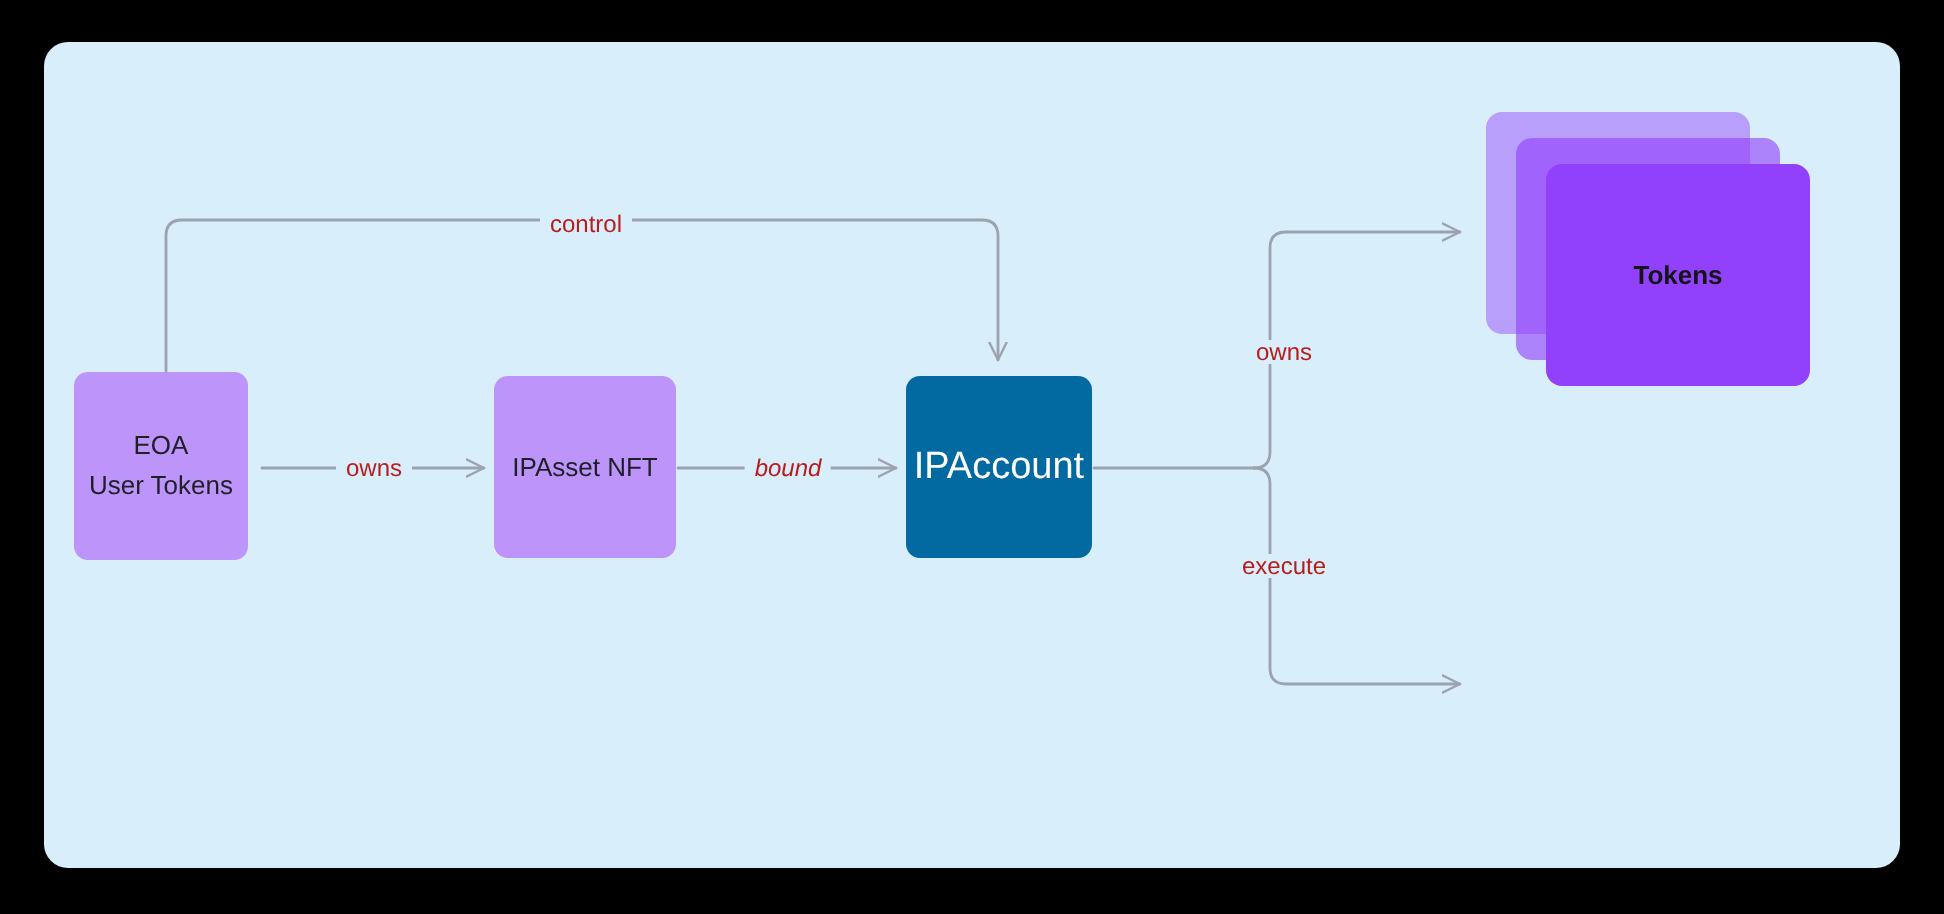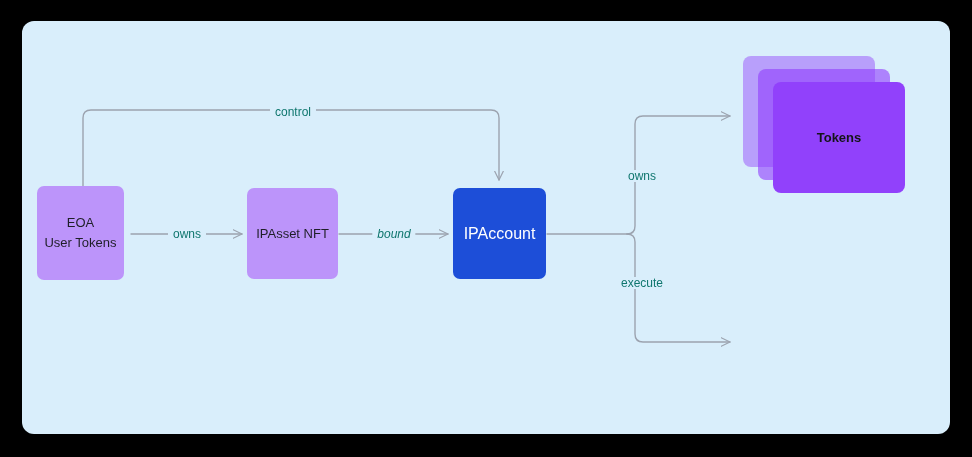--- a/index.html
+++ b/index.html
@@ -47,23 +47,23 @@
     text-align: center;
     border-radius: 7px;
     line-height: 1.35;
   }
   .node-eoa, .node-nft {
     background: #bc94fa;
     color: #1f1f28;
     font-size: 13px;
   }
   .node-ipaccount {
-    background: #1d4ed8;
+    background: #0369a1;
     color: #ffffff;
-    font-size: 16px;
+    font-size: 19px;
   }
   .node-label-2line {
     display: flex;
     flex-direction: column;
     gap: 2px;
   }
 
   .stack {
     position: absolute;
   }
@@ -87,21 +87,21 @@
     align-items: center;
     justify-content: center;
     font-size: 13px;
     font-weight: bold;
     color: #141419;
   }
 
   .edge-label {
     position: absolute;
     font-size: 12px;
-    color: #0f766e;
+    color: #b91c1c;
     background: #d9eefb;
     padding: 0 5px;
     white-space: nowrap;
     transform: translate(-50%, -50%);
     line-height: 1;
   }
 </style>
 </head>
 <body>
 

